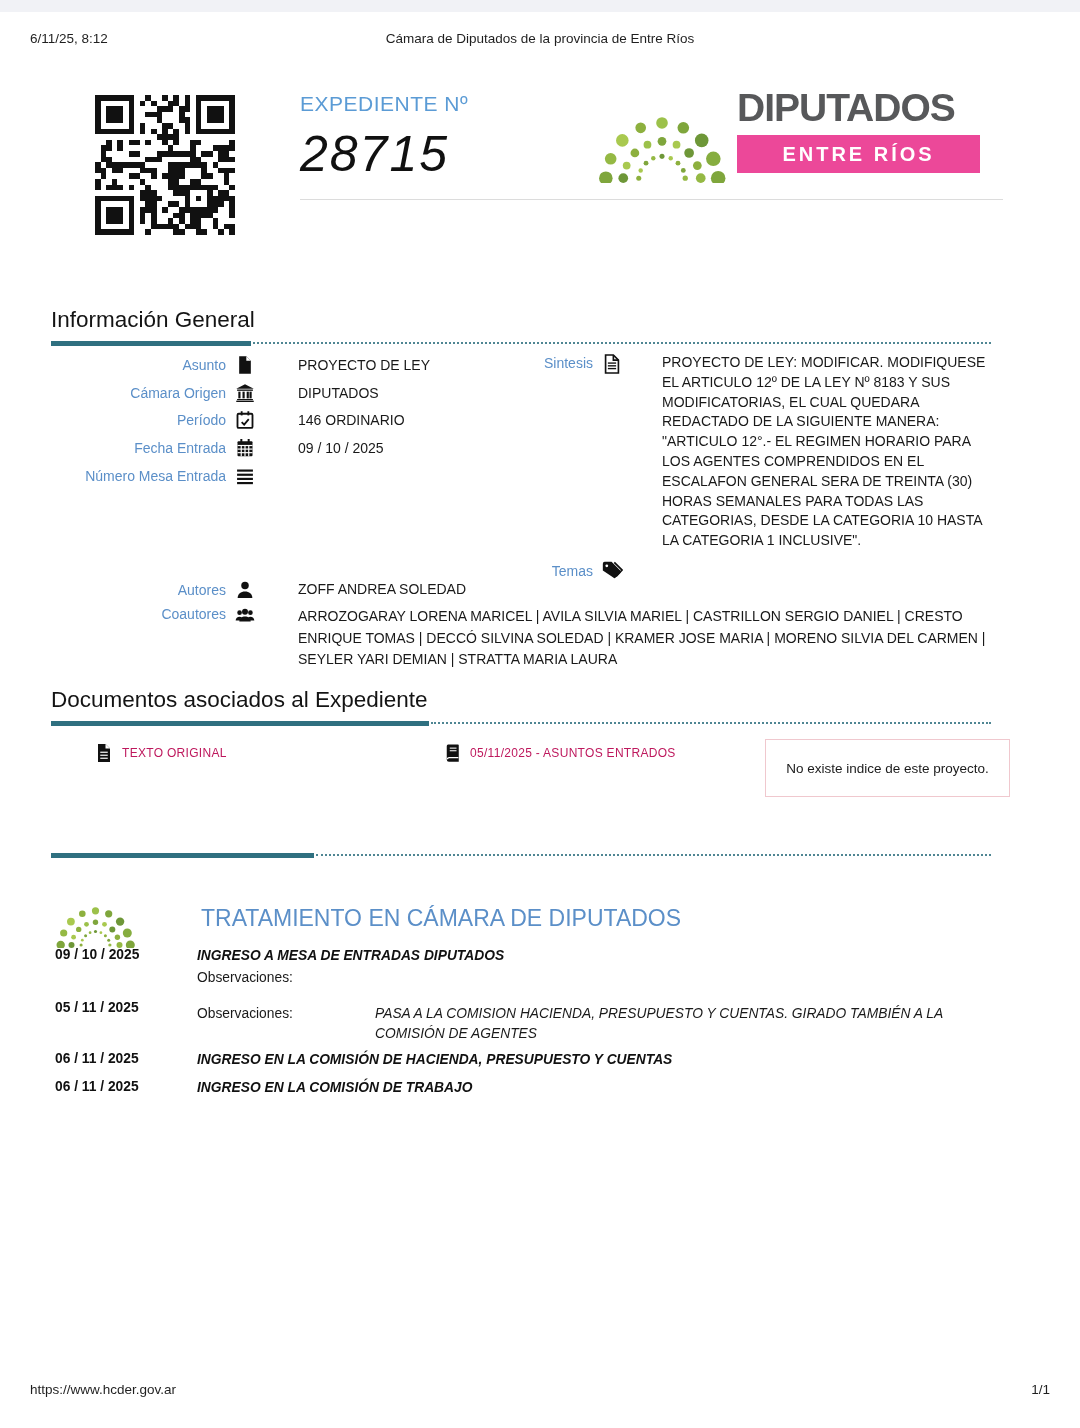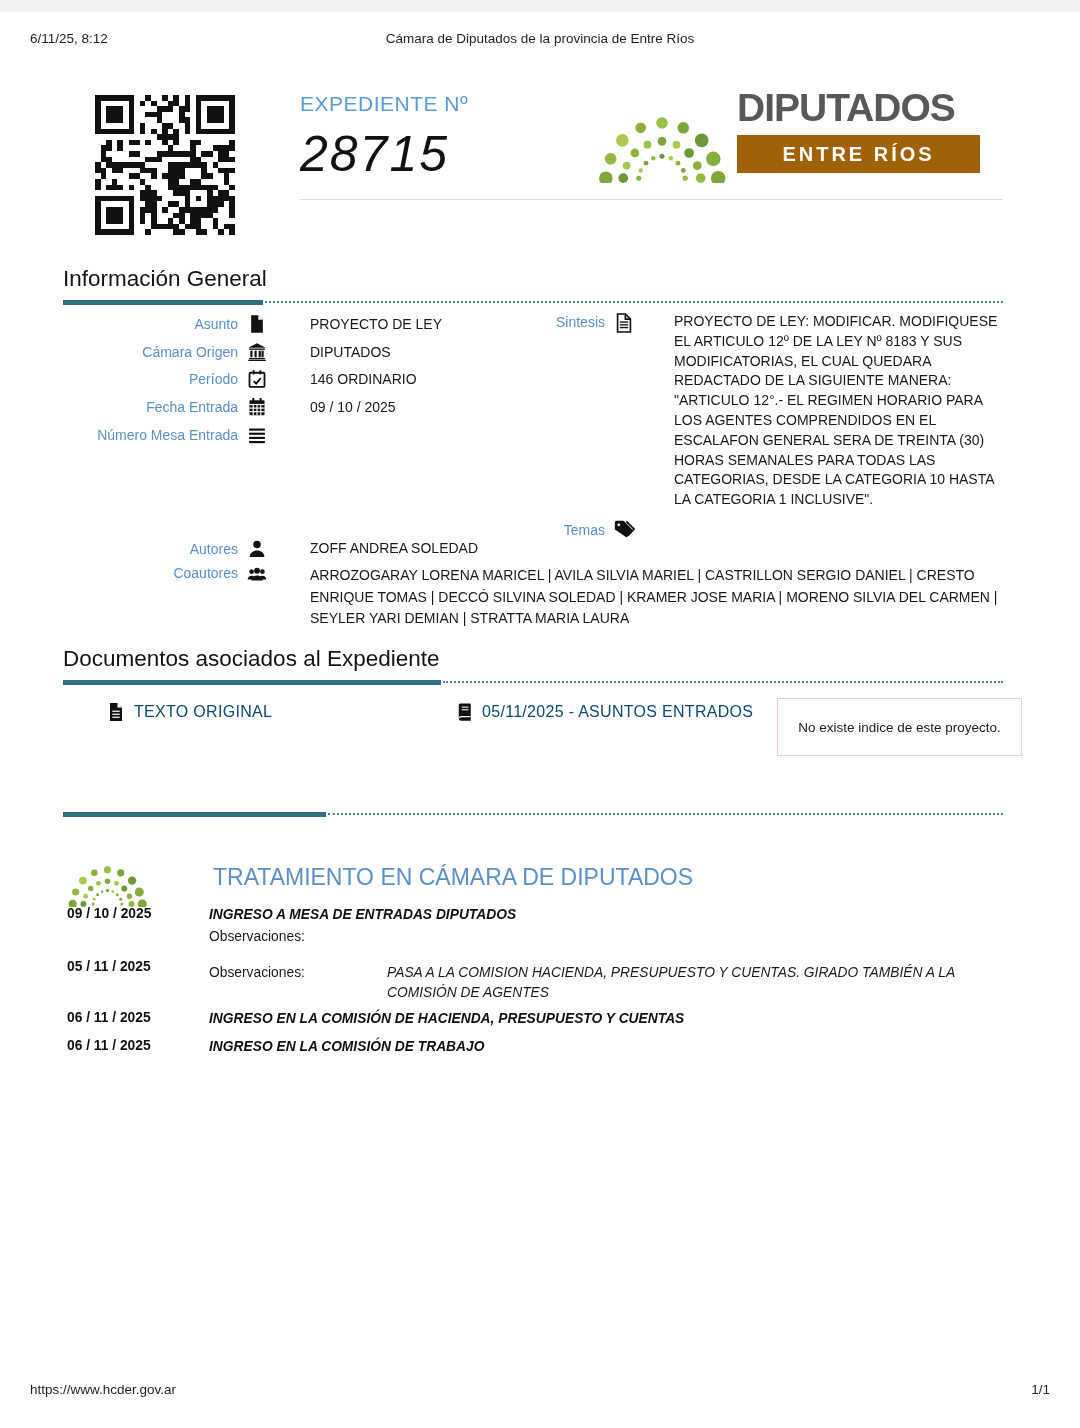--- a/index.html
+++ b/index.html
@@ -23,25 +23,25 @@
 
   
   .qr { position:absolute; left:95px; top:95px; width:140px; height:140px; background:#fff; }
   .qr svg { width:140px; height:140px; display:block; }
   .exp-block { position:absolute; left:300px; top:92px; }
   .exp-label { font-size:21px; color:#5b9bd5; letter-spacing:.5px; }
   .exp-number { margin-top:9px; font-size:50px; font-style:italic; color:#111; letter-spacing:2px; }
   .logo-dots-big { position:absolute; left:594px; top:91px; }
   .logo-text { position:absolute; left:737px; top:88px; width:243px; }
   .logo-title { font-size:39px; font-weight:bold; color:#57585a; letter-spacing:-1px; line-height:1; }
-  .logo-band { margin-top:8px; height:38px; background:#a16207; color:#fff; display:flex; align-items:center; justify-content:center; font-weight:bold; font-size:20px; letter-spacing:3px; }
+  .logo-band { margin-top:8px; height:38px; background:#ec4899; color:#fff; display:flex; align-items:center; justify-content:center; font-weight:bold; font-size:20px; letter-spacing:3px; }
   .header-rule { position:absolute; left:300px; top:199px; width:703px; border-top:1px solid #dcdcdc; }
 
   
-  .sec { position:absolute; left:63px; width:940px; }
+  .sec { position:absolute; left:51px; width:940px;margin-top:41px; }
   .sec h2 { font-size:22.5px; font-weight:normal; color:#141414; }
   .sec-rule { display:flex; align-items:center; margin-top:7px; height:6px; }
   .sec-rule .solid { height:5px; background:#2f7080; }
   .sec-rule .dots { flex:1; border-top:2px dotted #4f8693; margin-left:2px; }
 
   .sec-info { top:266px; height:380px; }
   .left-col { position:absolute; left:0; top:44px; }
   .frow { display:flex; align-items:center; height:27.7px; }
   .flabel { width:175px; text-align:right; color:#5b8fc8; font-size:14px; flex:none; }
   .ficon { width:20px; height:20px; margin-left:9px; flex:none; }
@@ -59,21 +59,21 @@
   .autores-row { position:absolute; left:0; top:272px; display:flex; align-items:center; }
   .coautores-row { position:absolute; left:0; top:299px; display:flex; align-items:flex-start; }
   .coautores-row .ficon, .autores-row .ficon { margin-top:0; }
   .bigvalue { margin-left:43px; font-size:14px; color:#191919; width:694px; line-height:21.5px; }
 
   .sec-docs { top:646px; height:130px; }
   .docs-body { position:relative; height:80px; }
   .doc-link { position:absolute; top:17px; display:flex; align-items:center; cursor:pointer; }
   .doc-link .licon { width:18px; height:20px; margin-right:9px; }
   .doc-link .licon svg { width:18px; height:20px; display:block; }
-  .doc-link .ltext { font-size:16px; color:#0c4a6e; letter-spacing:.3px; }
+  .doc-link .ltext { font-size:12px; color:#be185d; letter-spacing:.3px; }
   .link-1 { left:44px; }
   .link-2 { left:392px; }
   .notice-box { position:absolute; left:714px; top:13px; width:245px; height:58px; border:1px solid #f0c8ce; display:flex; align-items:center; justify-content:center; font-size:13.5px; color:#1b1b1b; }
 
   .sec-seg { top:804px; height:300px; }
   .stage-dots { position:absolute; left:2px; top:46px; }
   .stage-title { position:absolute; left:150px; top:60px; font-size:23px; color:#5b8fc8; }
   .events { position:absolute; left:0; top:102px; width:940px; }
   .event { display:flex; }
   .edate { width:146px; padding-left:4px; font-weight:bold; font-size:13.8px; color:#111; flex:none; }

